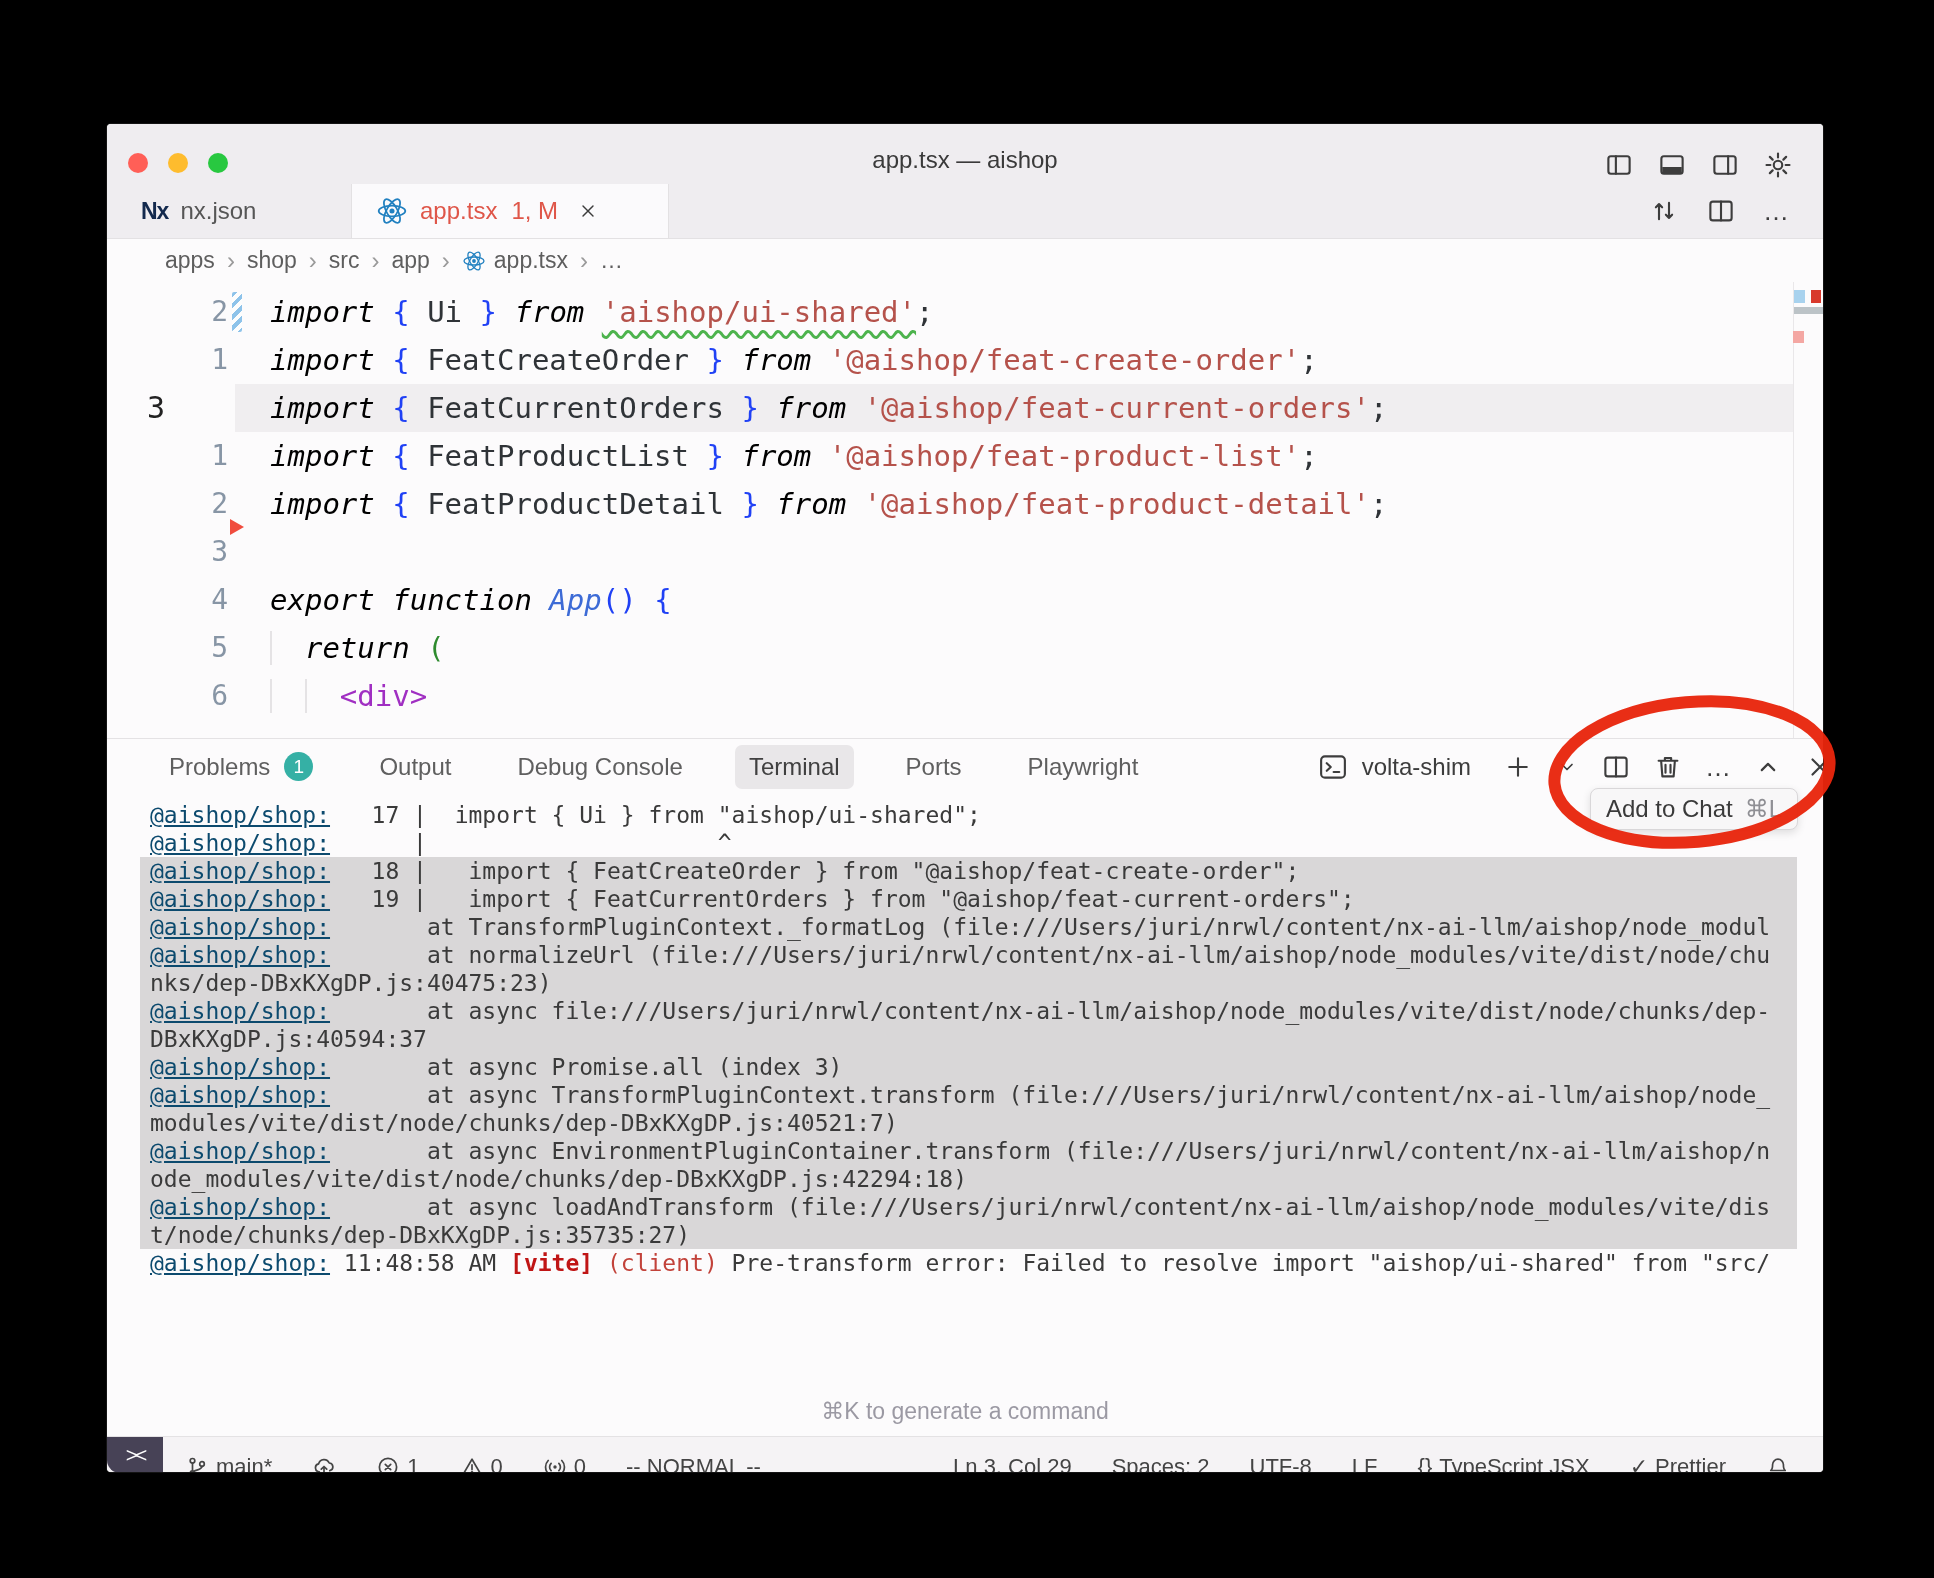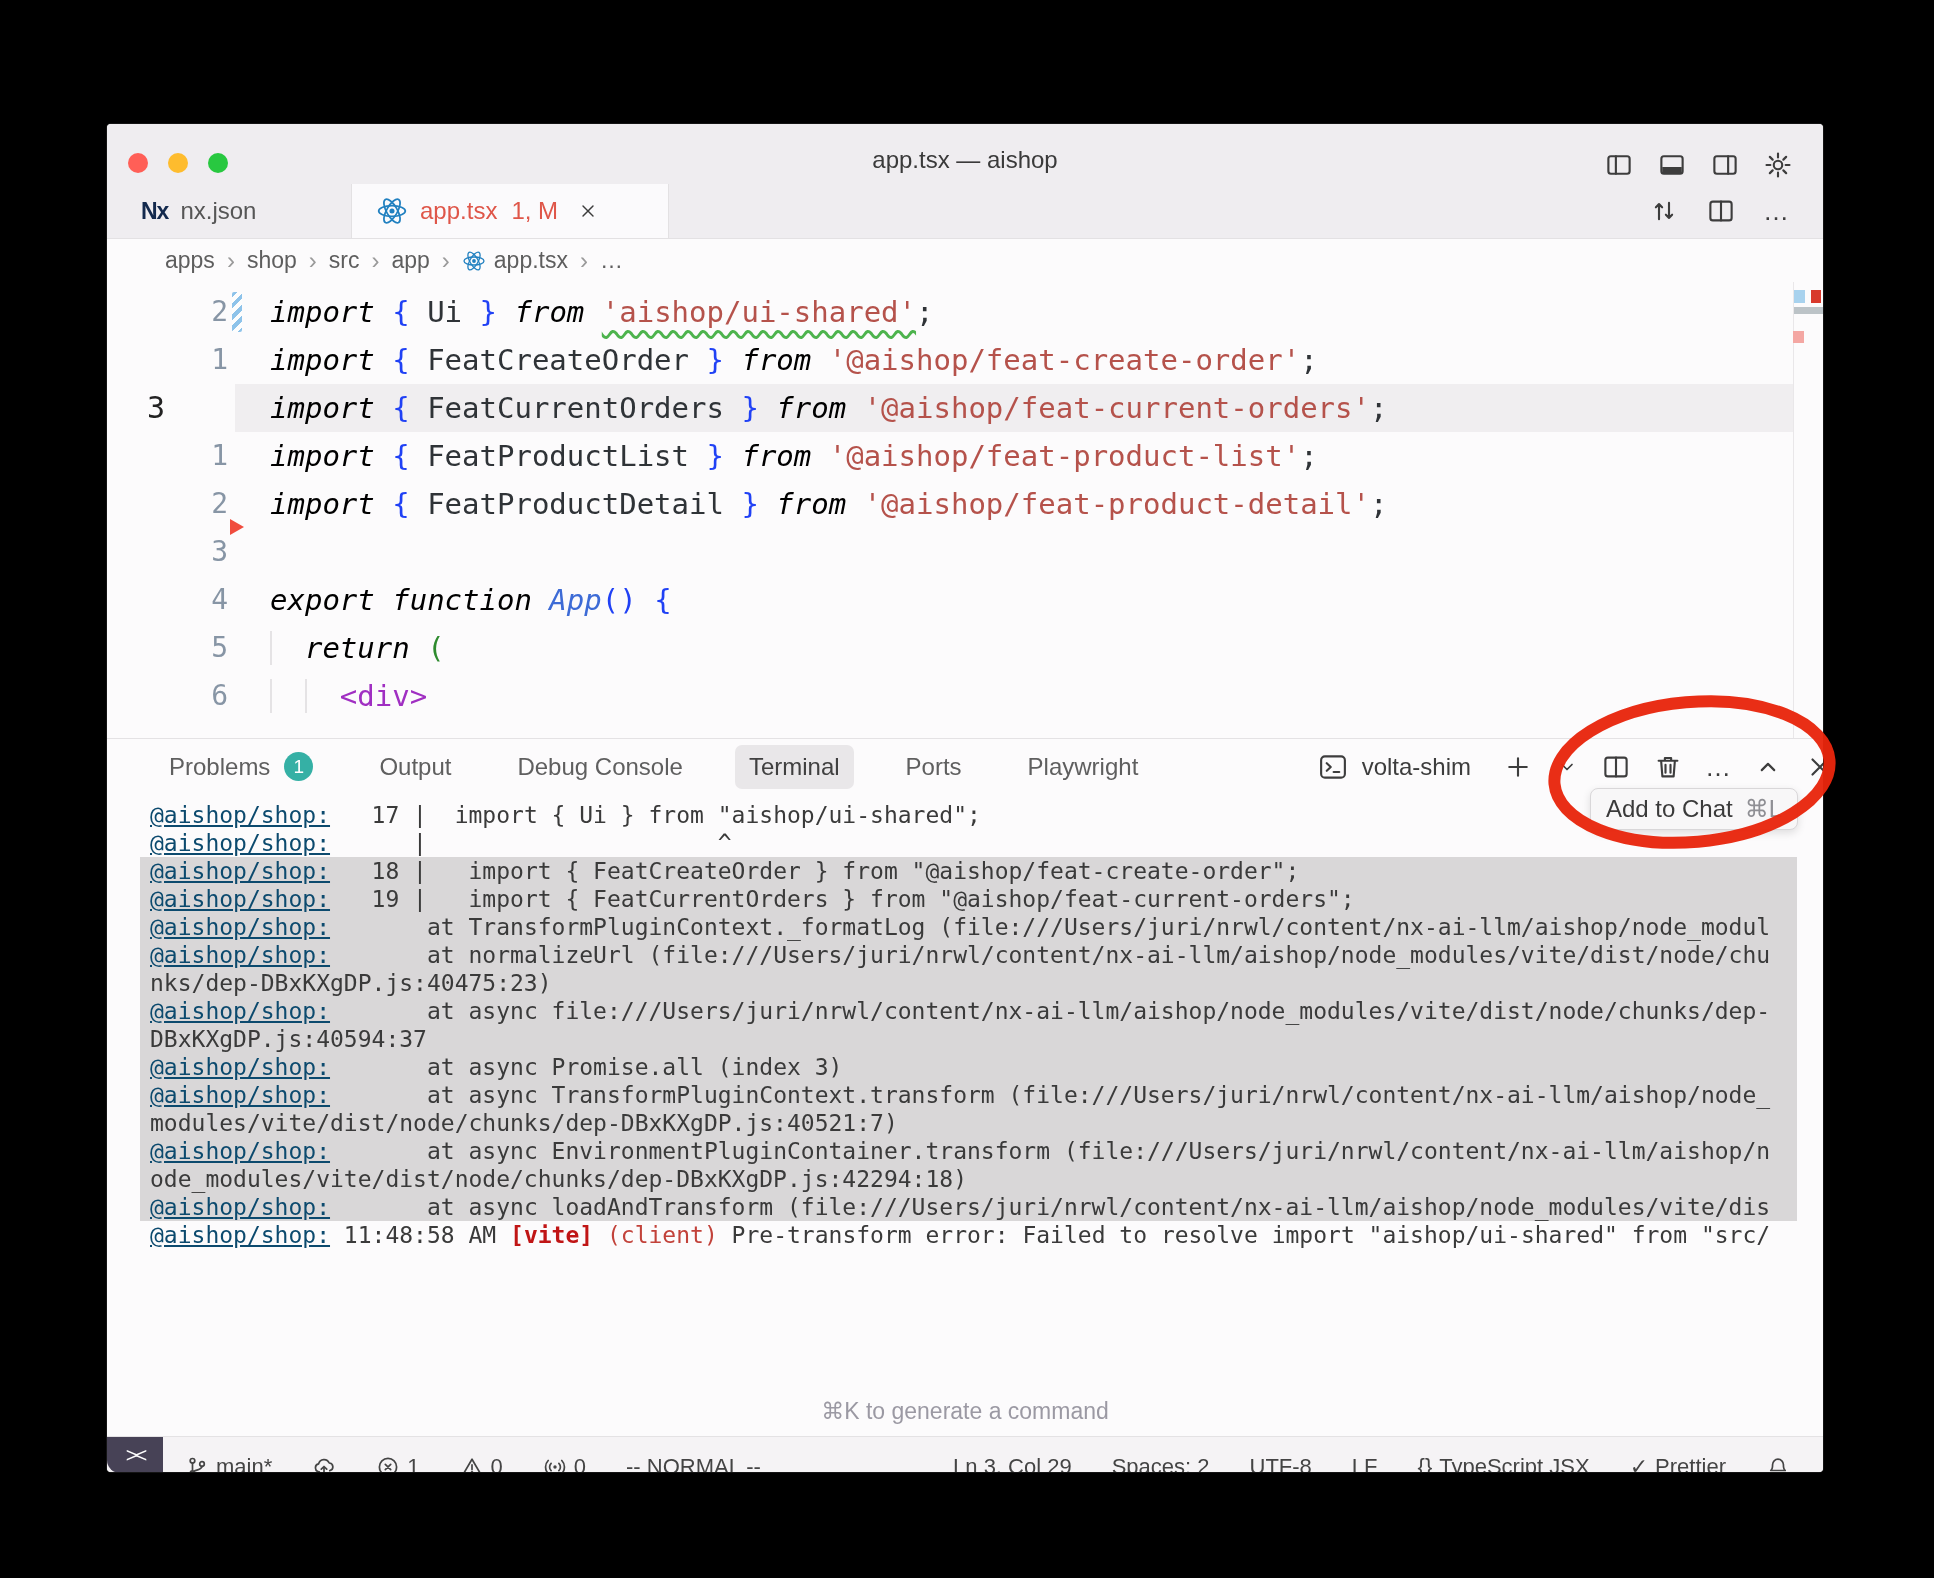--- a/index.html
+++ b/index.html
@@ -284,20 +284,21 @@
       <div class="tline sel"><span class="t-host">@aishop/shop:</span><span class="t-txt">       at normalizeUrl (file:///Users/juri/nrwl/content/nx-ai-llm/aishop/node_modules/vite/dist/node/chu</span></div>
       <div class="tline sel"><span class="t-txt">nks/dep-DBxKXgDP.js:40475:23)</span></div>
       <div class="tline sel"><span class="t-host">@aishop/shop:</span><span class="t-txt">       at async file:///Users/juri/nrwl/content/nx-ai-llm/aishop/node_modules/vite/dist/node/chunks/dep-</span></div>
       <div class="tline sel"><span class="t-txt">DBxKXgDP.js:40594:37</span></div>
       <div class="tline sel"><span class="t-host">@aishop/shop:</span><span class="t-txt">       at async Promise.all (index 3)</span></div>
       <div class="tline sel"><span class="t-host">@aishop/shop:</span><span class="t-txt">       at async TransformPluginContext.transform (file:///Users/juri/nrwl/content/nx-ai-llm/aishop/node_</span></div>
       <div class="tline sel"><span class="t-txt">modules/vite/dist/node/chunks/dep-DBxKXgDP.js:40521:7)</span></div>
       <div class="tline sel"><span class="t-host">@aishop/shop:</span><span class="t-txt">       at async EnvironmentPluginContainer.transform (file:///Users/juri/nrwl/content/nx-ai-llm/aishop/n</span></div>
       <div class="tline sel"><span class="t-txt">ode_modules/vite/dist/node/chunks/dep-DBxKXgDP.js:42294:18)</span></div>
       <div class="tline sel"><span class="t-host">@aishop/shop:</span><span class="t-txt">       at async loadAndTransform (file:///Users/juri/nrwl/content/nx-ai-llm/aishop/node_modules/vite/dis</span></div>
+      <div class="tline sel"><span class="t-txt">t/node/chunks/dep-DBxKXgDP.js:35735:27)</span></div>
       <div class="tline"><span class="t-host">@aishop/shop:</span><span class="t-txt"> 11:48:58 AM </span><span class="t-vite">[vite]</span><span class="t-txt"> </span><span class="t-client">(client)</span><span class="t-txt"> Pre-transform error: Failed to resolve import "aishop/ui-shared" from "src/</span></div>
     </div>
 
   <div class="hint">⌘K to generate a command</div>
 
   <div class="statusbar">
     <div class="sgroup left" id="status-left">
         <div class="sitem">
           <svg class="ic small" viewBox="0 0 24 24">
             <circle cx="7.5" cy="5.8" r="2.3"></circle>

